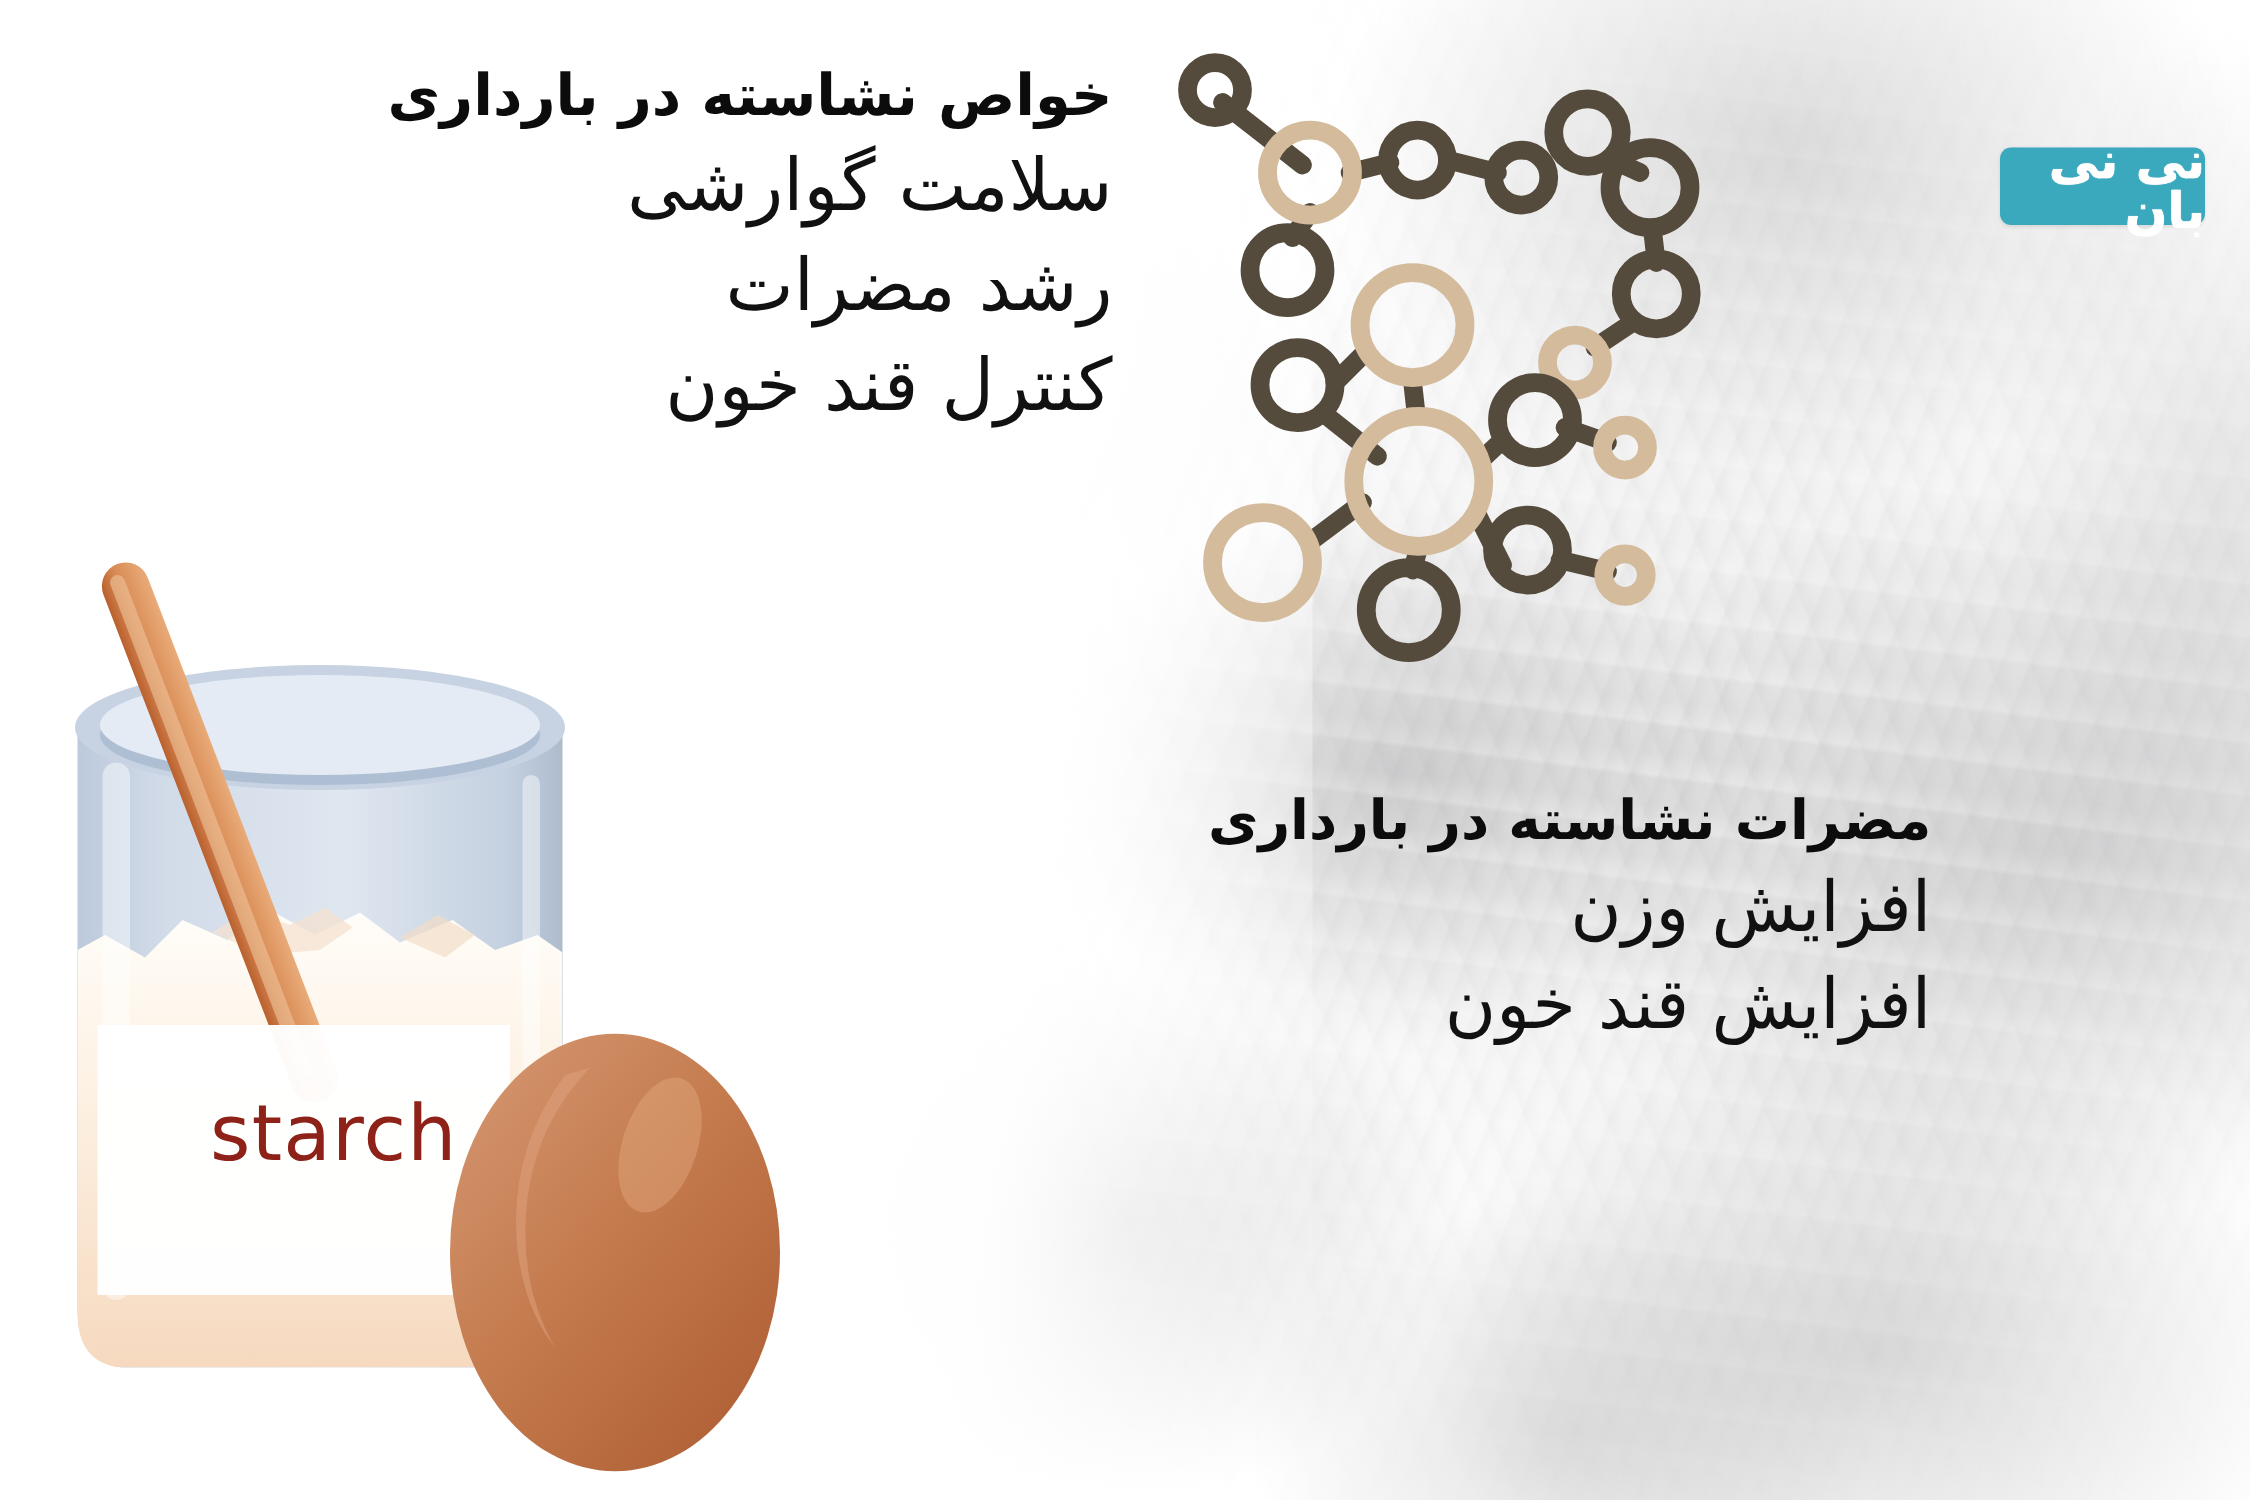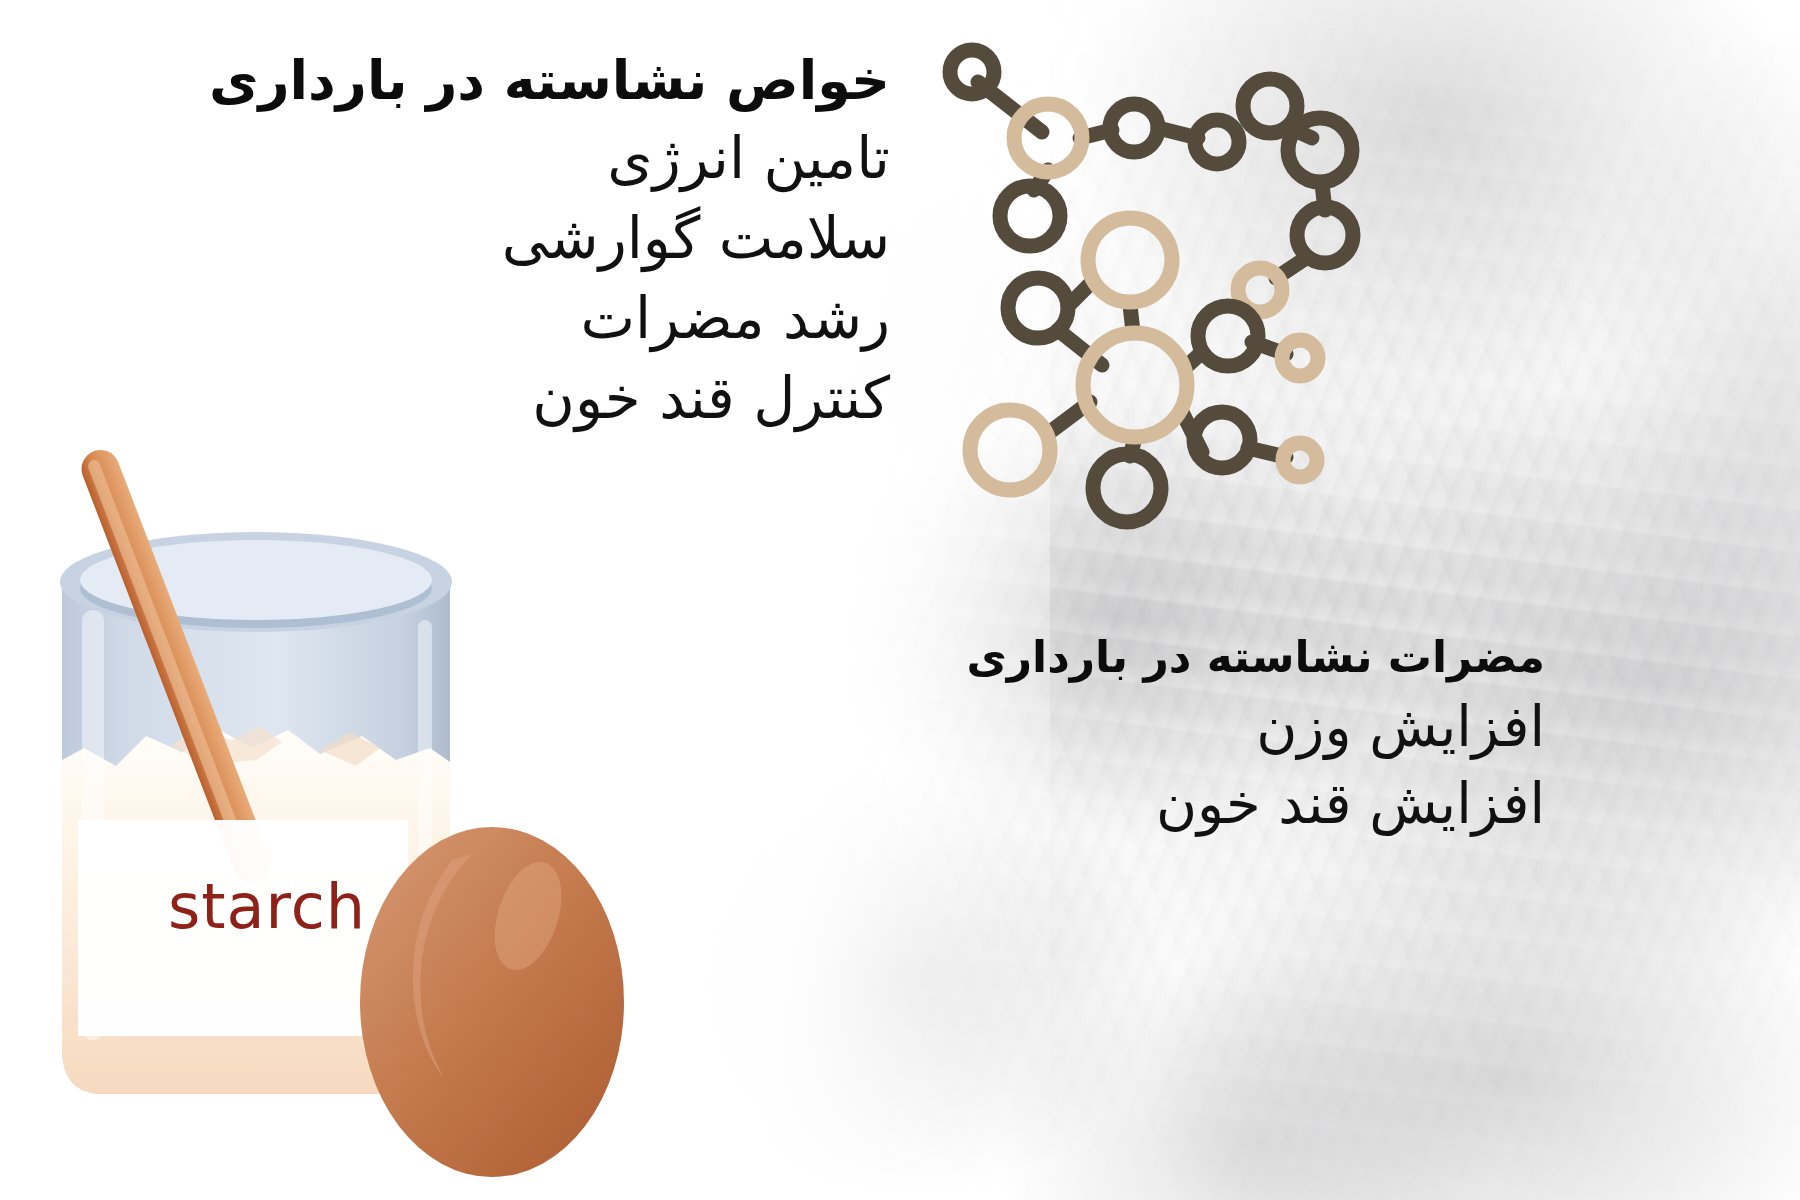--- a/index.html
+++ b/index.html
@@ -76,21 +76,21 @@
     position: absolute;
     direction: rtl;
     text-align: right;
     color: #111111;
     font-family: "DejaVu Sans", "Liberation Sans", sans-serif;
   }
   #benefits-block { right: 910px; top: 48px; width: 820px; }
   #harms-block    { right: 255px; top: 630px; width: 820px; }
 
   .section-heading {
-    font-size: 54px;
+    font-size: 46px;
     font-weight: bold;
     line-height: 1.22;
     letter-spacing: -0.5px;
     white-space: nowrap;
     margin: 0 0 4px 0;
     color: #0c0c0c;
   }
   #harms-block .section-heading { font-size: 44px; }
 
   .benefit-item, .harm-item {
@@ -200,24 +200,26 @@
         <circle cx="298" cy="316" r="30" stroke="#554b3c"></circle>
         <circle cx="370" cy="338" r="18" stroke="#d3bb9c"></circle>
         <circle cx="80" cy="430" r="40" stroke="#d3bb9c"></circle>
         <circle cx="197" cy="468" r="34" stroke="#554b3c"></circle>
         <circle cx="292" cy="420" r="28" stroke="#554b3c"></circle>
         <circle cx="370" cy="440" r="17" stroke="#d3bb9c"></circle>
       </g>
     </svg>
   </div>
 
+  <div id="brand-logo">
+    <span class="logo-text">نی نی بان</span>
+  </div>
 
   <div id="benefits-block" class="rtl-block">
     <h1 class="section-heading">خواص نشاسته در بارداری</h1>
-    <p class="benefit-item">تامین انرژی</p>
     <p class="benefit-item">سلامت گوارشی</p>
     <p class="benefit-item">رشد مضرات</p>
     <p class="benefit-item">کنترل قند خون</p>
   </div>
 
   <div id="harms-block" class="rtl-block">
     <h2 class="section-heading">مضرات نشاسته در بارداری</h2>
     <p class="harm-item">افزایش وزن</p>
     <p class="harm-item">افزایش قند خون</p>
   </div>

